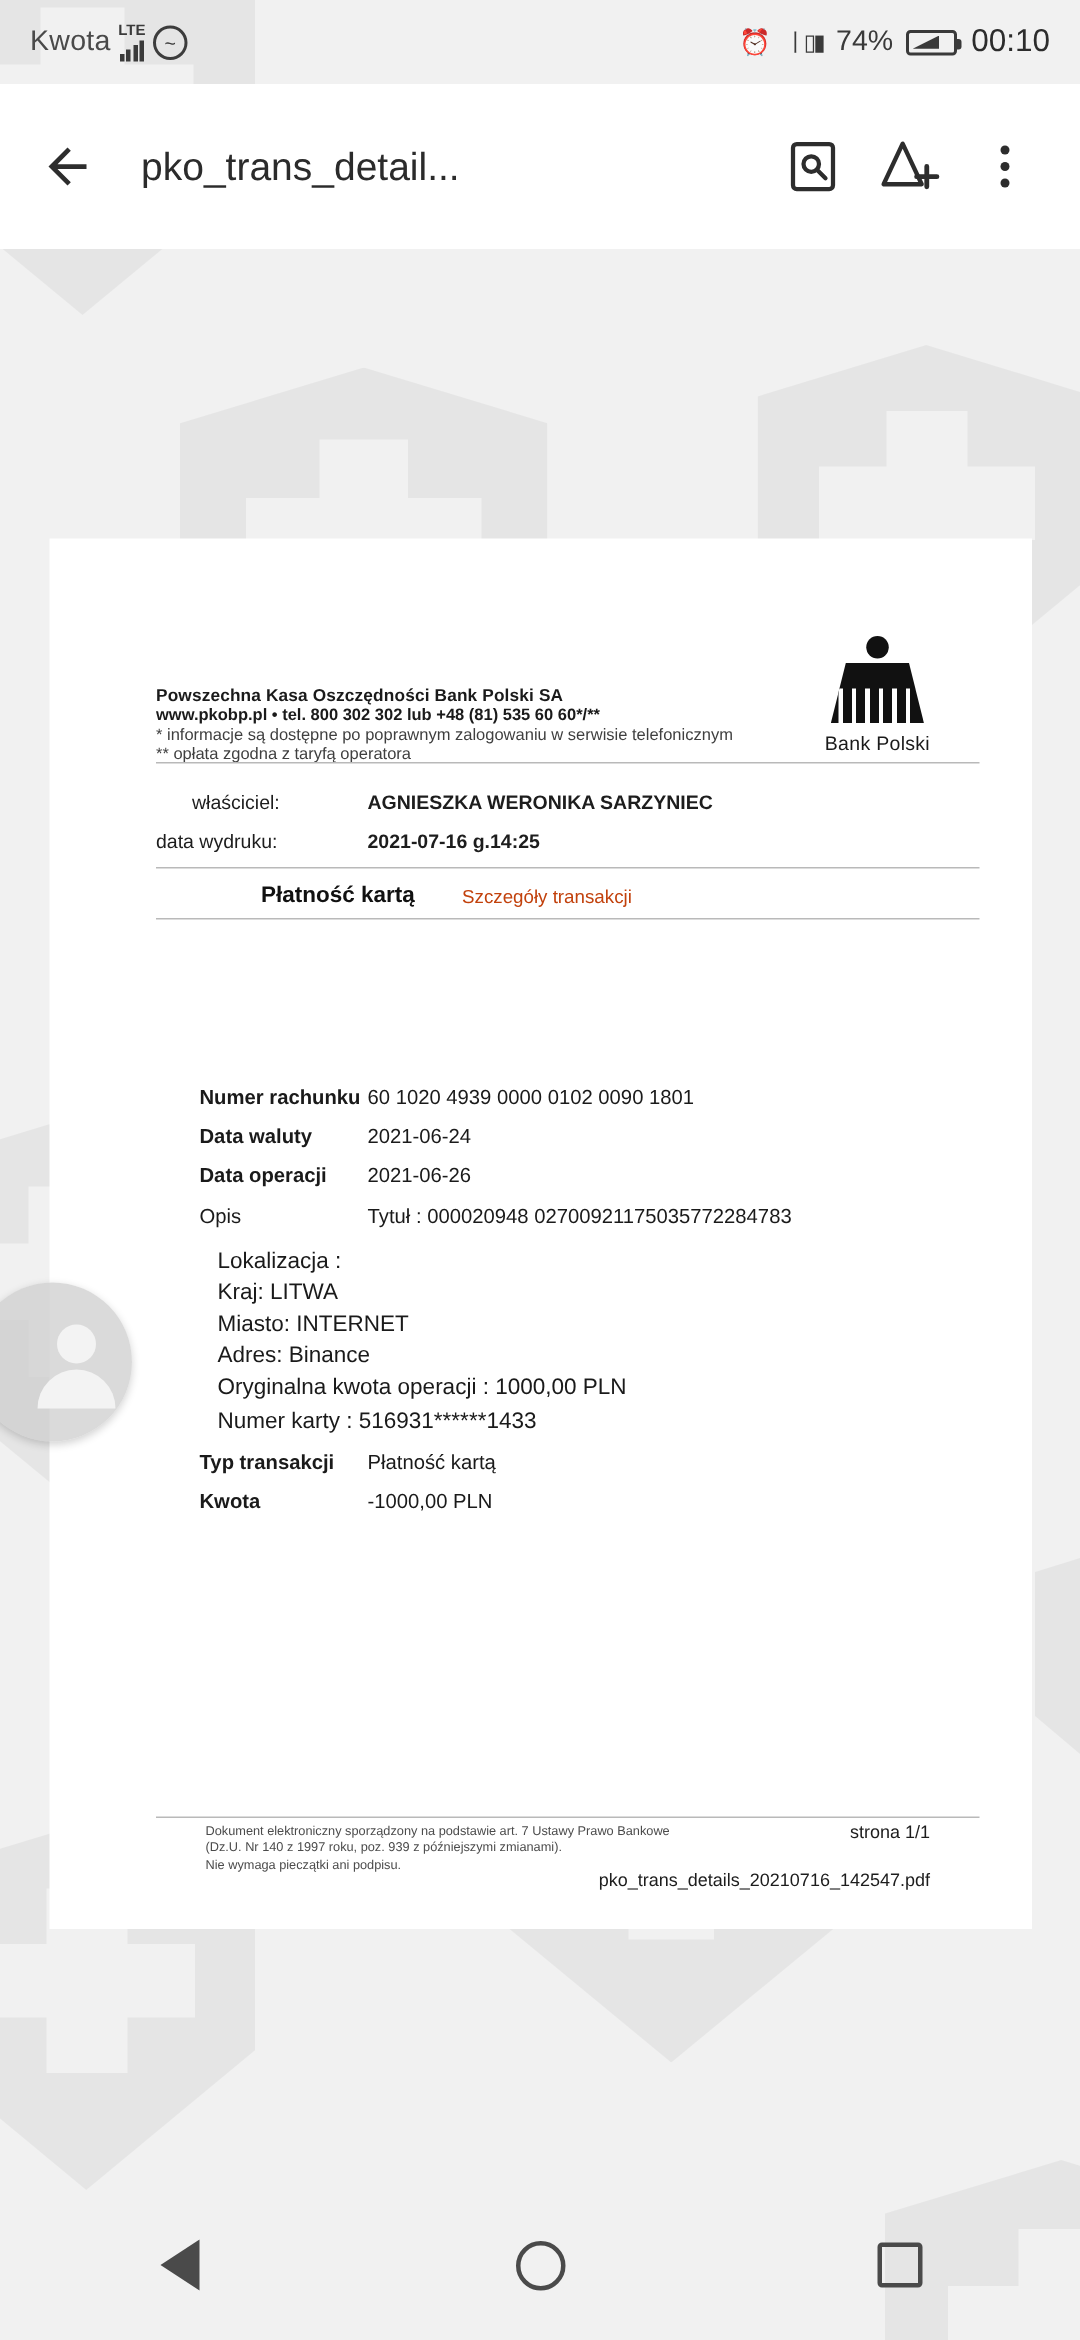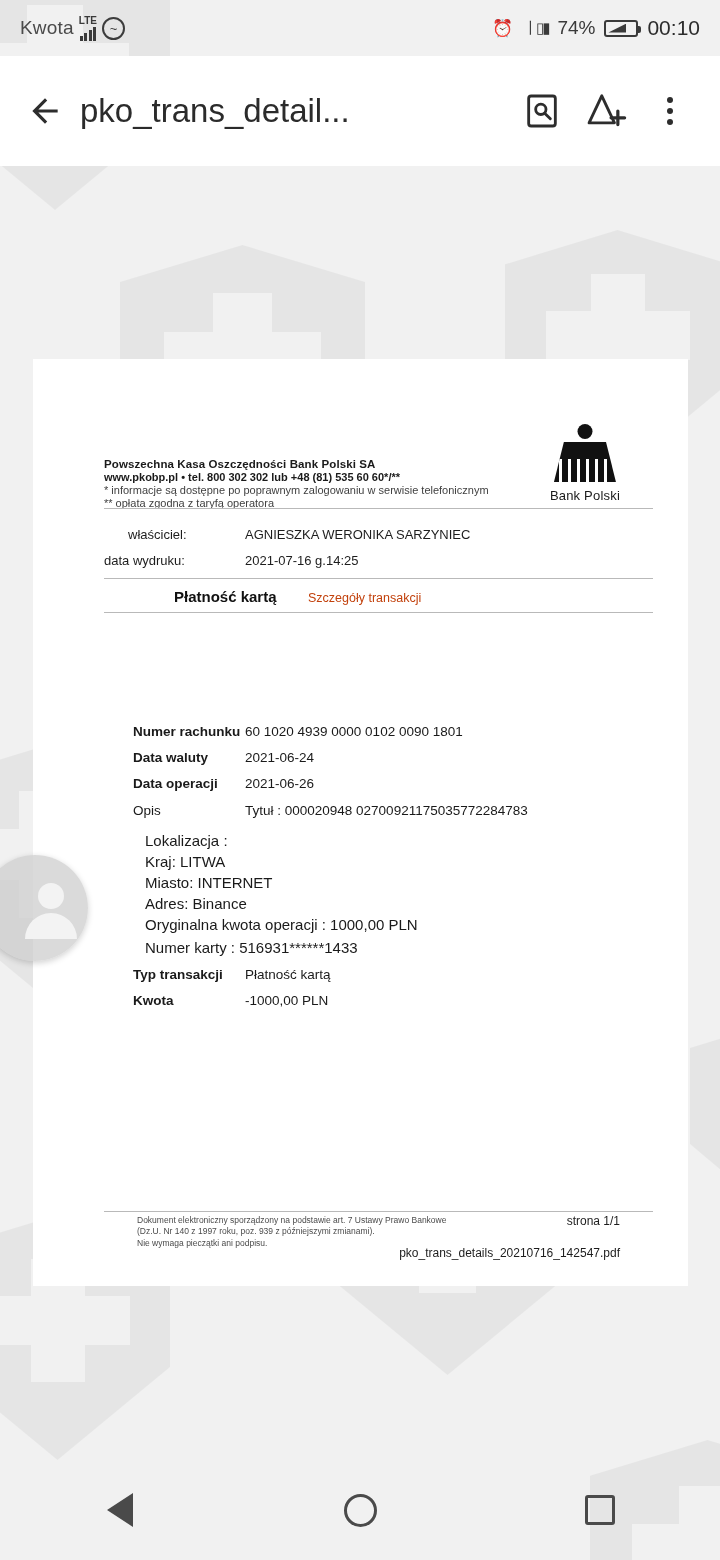--- a/index.html
+++ b/index.html
@@ -64,21 +64,21 @@
   .clock { font-size: 21px; color: #2c2c2c; }
 
   
   .appbar {
     position: absolute; top: 56px; left: 0; width: 720px; height: 110px;
     background: #ffffff; display: flex; align-items: center; padding: 0 22px;
     z-index: 15;
   }
   .appbar .back { width: 46px; height: 46px; display: flex; align-items: center; justify-content: center; }
   .appbar .title {
-    flex: 1; font-size: 33px; color: #2b2b2b; margin-left: 12px;
+    flex: 1; font-size: 26px; color: #2b2b2b; margin-left: 26px;
     white-space: nowrap; overflow: hidden; text-overflow: ellipsis;
   }
   .appbar .act { width: 56px; height: 56px; display: flex; align-items: center; justify-content: center; margin-left: 8px; }
   .dots { display: flex; flex-direction: column; gap: 5px; align-items: center; }
   .dots span { width: 6px; height: 6px; border-radius: 50%; background: #2d2d2d; display: block; }
 
   
   .docwrap {
     position: absolute; top: 166px; left: 0; width: 720px; height: 1294px;
     overflow: hidden; z-index: 5;
@@ -106,21 +106,21 @@
   .logo .mark .body::after {
     content: ""; position: absolute; left: 8%; right: 8%; top: 42%; height: 58%;
     background: repeating-linear-gradient(to right, #fff 0 3px, transparent 3px 9px);
   }
   .logo .cap { font-size: 13px; color: #1a1a1a; margin-top: 6px; letter-spacing: .2px; }
 
   .hrule { position: absolute; height: 1px; background: #b9b9b9; }
 
   .kv { position: absolute; font-size: 13px; color: #1d1d1d; }
   .kv .k { position: absolute; }
-  .kv .v { position: absolute; font-weight: normal; }
+  .kv .v { position: absolute; font-weight: bold; }
 
   .sect-title { position: absolute; font-size: 15px; font-weight: bold; color: #111; }
   .sect-sub { position: absolute; font-size: 12.5px; color: #c2410c; }
 
   .row { position: absolute; font-size: 13.5px; color: #1a1a1a; }
   .row .lbl { position: absolute; left: 0; font-weight: bold; }
   .row .val { position: absolute; left: 112px; font-weight: normal; }
   .sub { position: absolute; font-size: 15px; color: #1a1a1a; left: 112px; }
 
   .footer-l { position: absolute; left: 104px; font-size: 8.5px; color: #4b4b4b; line-height: 1.35; }

